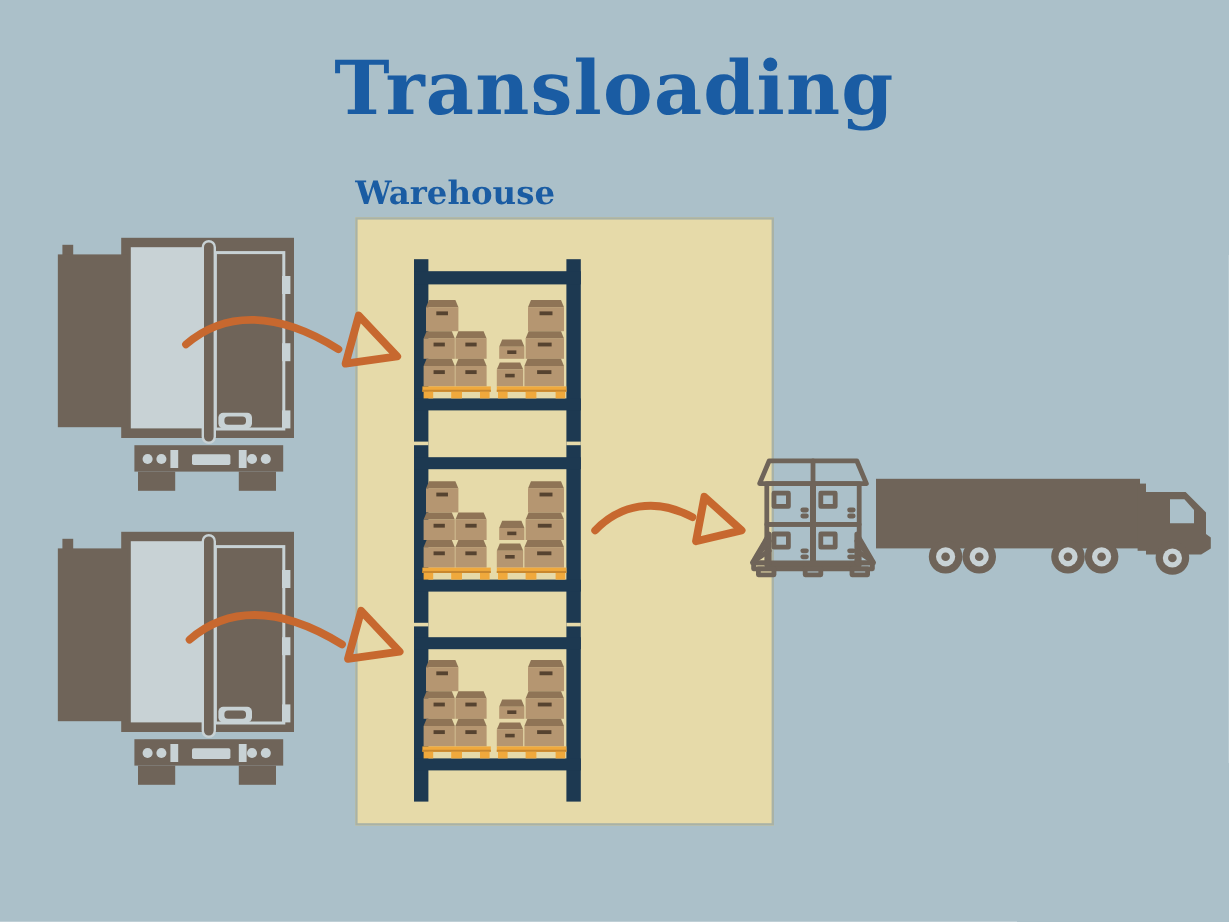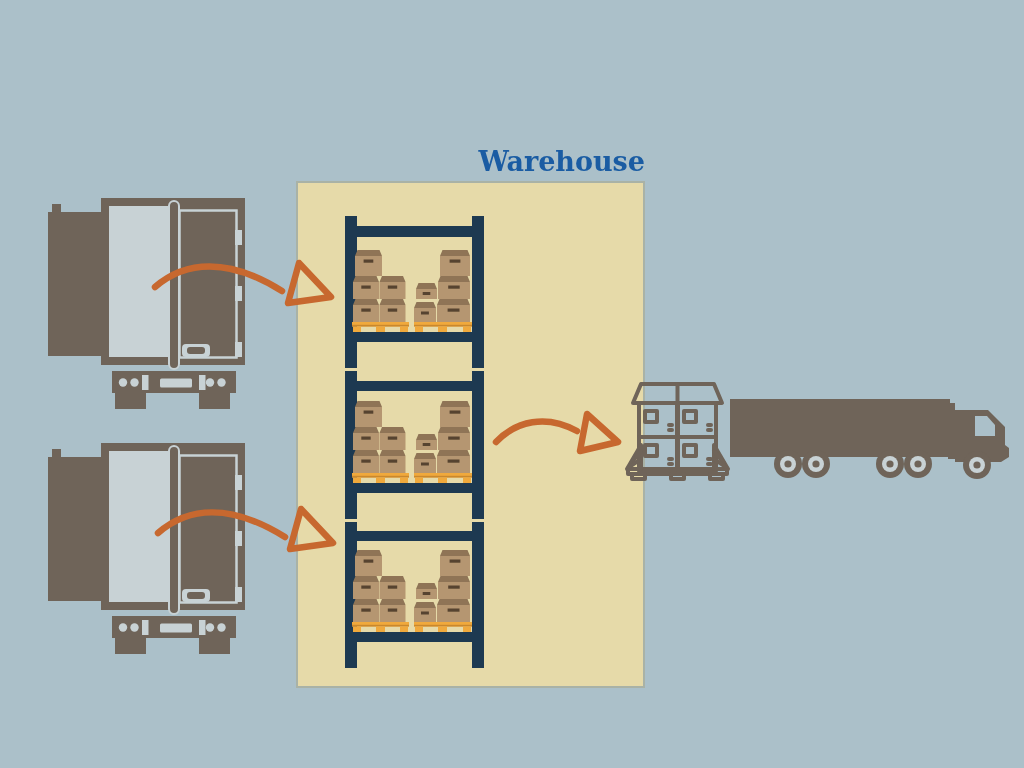--- a/index.html
+++ b/index.html
@@ -8,21 +8,21 @@
     background:var(--background);
     font-family:"DejaVu Serif","Liberation Serif",serif;
   }
   .abs{position:absolute;}
   .page-title{
     top:40px;left:0;width:1024px;text-align:center;
     font-size:62px;font-weight:bold;color:var(--heading-blue);
     letter-spacing:1px;line-height:1.1;
   }
   .warehouse-label{
-    top:146px;left:296px;width:349px;text-align:right;
+    top:146px;left:296px;width:349px;text-align:left;
     font-size:27px;font-weight:bold;color:var(--heading-blue);
   }
   .warehouse{
     top:181px;left:296px;width:349px;height:507px;
     background:var(--warehouse-fill);
     border:2px solid var(--warehouse-border);
     box-sizing:border-box;
   }
   svg{display:block;}
   .f-gray{fill:var(--truck-gray);}
@@ -37,20 +37,21 @@
   .f-bg{fill:var(--background);}
   .s-int{stroke:var(--truck-interior);fill:none;}
   .s-out{stroke:var(--truck-gray);fill:none;stroke-width:4;stroke-linejoin:round;stroke-linecap:round;}
   .arrow{stroke:var(--arrow-orange);fill:none;stroke-width:6.5;stroke-linecap:round;stroke-linejoin:round;}
 </style>
 </head>
 <body>
 
 <div class="canvas">
 
+  <div class="abs page-title">Transloading</div>
 
   <div class="abs warehouse-label">Warehouse</div>
 
   <div class="abs warehouse"></div>
 
   <svg class="abs" style="left:340px;top:210px;" width="150" height="462" viewBox="0 0 150 462">
     <defs>
       <g id="shelfboxes">
 
         <polygon class="f-lid" points="3,6 5.5,0 27.5,0 30,6"></polygon>

